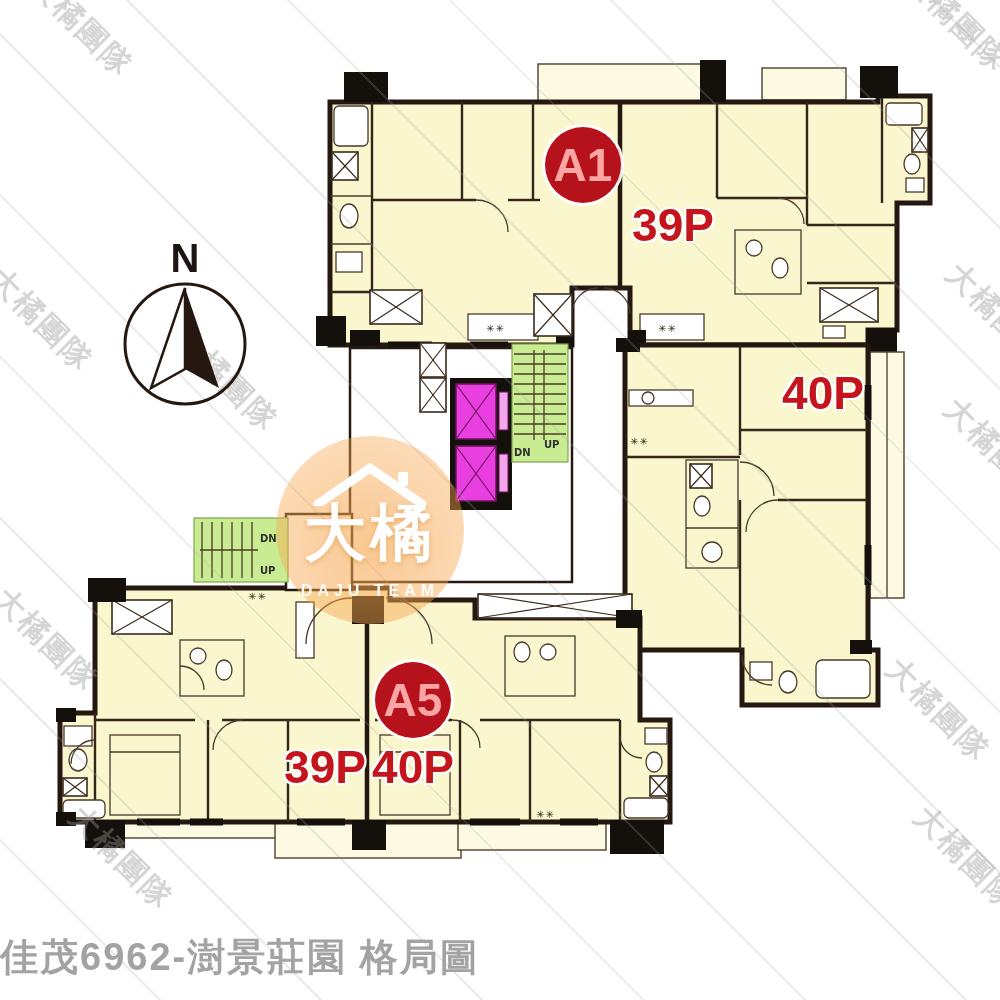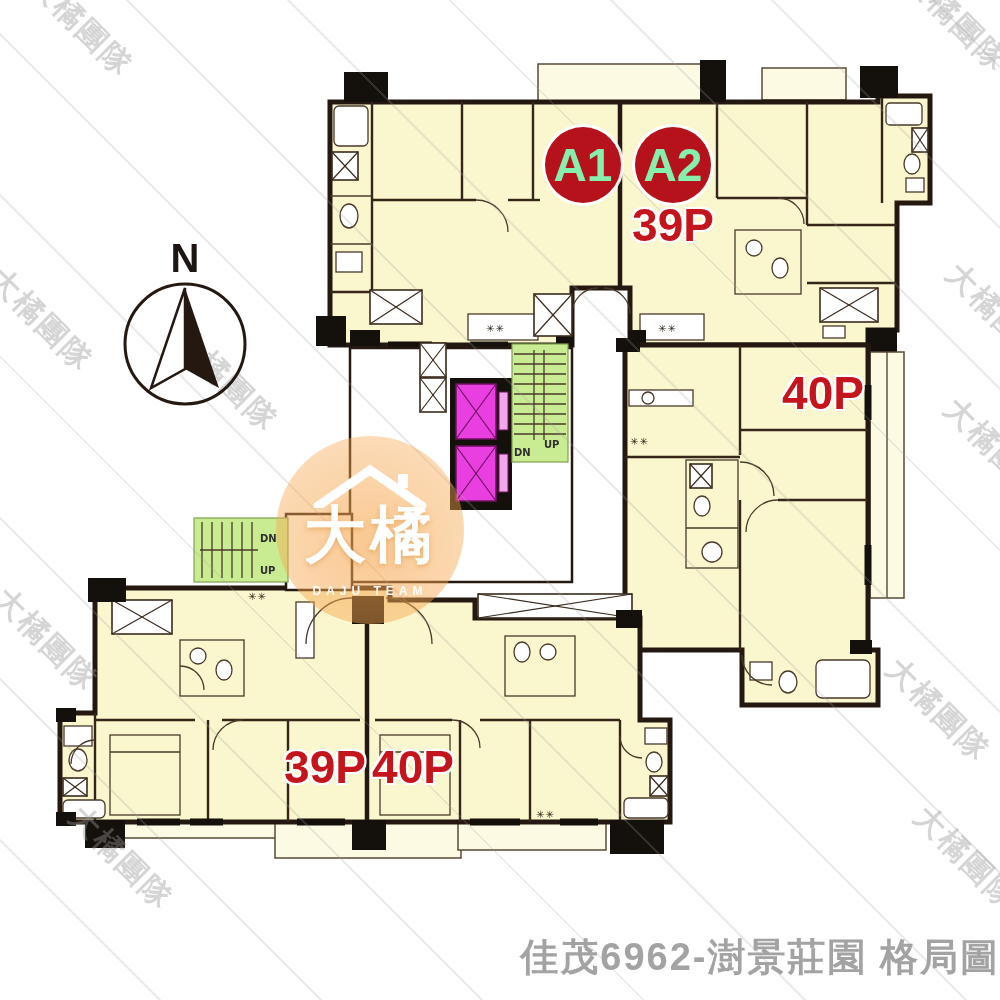--- a/index.html
+++ b/index.html
@@ -15,30 +15,30 @@
 
   
   .compass{position:absolute;left:112px;top:236px;z-index:3;}
 
   
   .logo{position:absolute;left:276px;top:436px;width:188px;height:188px;border-radius:50%;z-index:3;
     background:radial-gradient(circle at 50% 58%, rgba(247,167,79,.62), rgba(247,167,79,.34));
     display:flex;flex-direction:column;align-items:center;justify-content:center;pointer-events:none;}
   .logo .big{font-weight:700;font-size:62px;line-height:1;color:#fff;letter-spacing:4px;
     text-shadow:0 2px 5px rgba(205,125,30,.4);margin-top:-4px;}
-  .logo .sub{font-weight:800;font-size:12px;letter-spacing:5px;color:#fff;opacity:.95;margin-top:18px;}
+  .logo .sub{font-weight:800;font-size:16px;letter-spacing:5px;color:#fff;opacity:.95;margin-top:18px;}
 
   
   .badge{position:absolute;z-index:4;width:76px;height:76px;border-radius:50%;background:#B5121B;
-    box-shadow:0 0 0 3px rgba(255,255,255,.92);color:#86efac;text-align:center;
+    box-shadow:0 0 0 3px rgba(255,255,255,.92);color:#fca5a5;text-align:center;
     font-weight:700;font-size:46px;line-height:76px;}
   .area{position:absolute;z-index:4;transform:translateX(-50%);font-weight:700;font-size:46px;color:#C4151C;
     text-shadow:-2px -2px 0 #fff,2px -2px 0 #fff,-2px 2px 0 #fff,2px 2px 0 #fff,0 -2px 0 #fff,0 2px 0 #fff,-2px 0 0 #fff,2px 0 0 #fff;}
 
-  .caption{position:absolute;left:0;right:0;top:932px;z-index:4;text-align:right;
+  .caption{position:absolute;left:0;right:0;top:932px;z-index:4;text-align:left;
     font-weight:700;font-size:38px;letter-spacing:2px;color:#A3A3A3;}
 
   
   .room{fill:#FAF6CD;stroke:#241811;stroke-width:5;stroke-linejoin:miter;}
   .balc{fill:#FCFAE3;stroke:#5a4a38;stroke-width:1.5;}
   .white{fill:#ffffff;stroke:#241811;stroke-width:2.5;}
   .part{stroke:#352619;stroke-width:2.4;fill:none;}
   .wall4{stroke:#241811;stroke-width:4.5;fill:none;}
   .thin{stroke:#4a3a2a;stroke-width:1.3;fill:none;}
   .fix{fill:#fff;stroke:#4a3a2a;stroke-width:1.3;}
@@ -329,24 +329,24 @@
     <svg width="120" height="46" viewBox="0 0 120 46">
       <path d="M8,44 L60,8 L112,44" fill="none" stroke="#ffffff" stroke-width="9" stroke-linecap="round"></path>
       <rect x="88" y="12" width="10" height="14" fill="#ffffff"></rect>
     </svg>
     <div class="big">大橘</div>
     <div class="sub">DAJU TEAM</div>
   </div>
 
   <div class="badge" style="left:545px;top:127px">A1</div>
 
-  <div class="badge" style="left:635px;top:127px">A2</div>
   <div class="area" style="left:673px;top:198px">39P</div>
 
   <div class="area" style="left:823px;top:366px">40P</div>
 
   <div class="area" style="left:325px;top:740px">39P</div>
 
+  <div class="badge" style="left:375px;top:662px">A5</div>
   <div class="area" style="left:413px;top:740px">40P</div>
 
   <div class="caption">佳茂6962-澍景莊園 格局圖</div>
 
 </div>
 
 </body></html>

